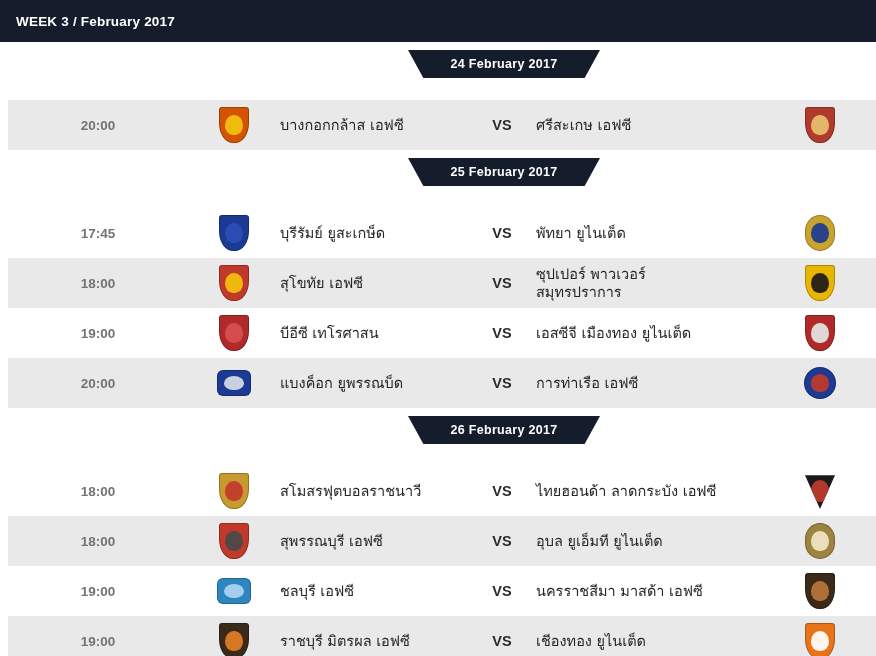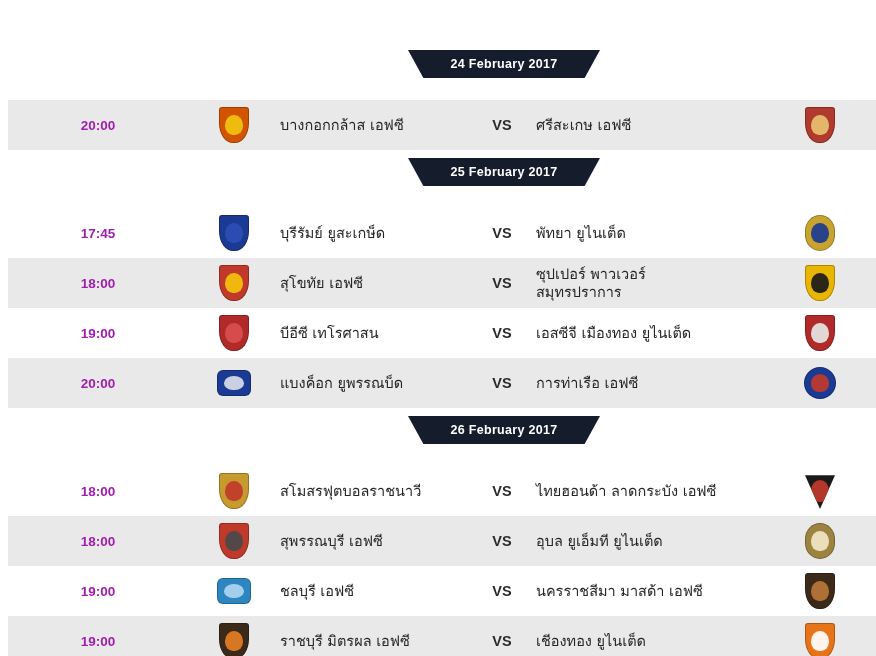--- a/index.html
+++ b/index.html
@@ -52,21 +52,21 @@
     width:868px;
   }
   .match-row.shade { background:#e9e9e9; }
   .match-row.plain { background:#ffffff; }
 
   .cell-time {
     width:180px;
     text-align:center;
     font-size:13.5px;
     font-weight:bold;
-    color:#a21caf;
+    color:#737373;
     font-family:"Liberation Sans","DejaVu Sans",sans-serif;
   }
   .cell-logo-home { width:92px; display:flex; align-items:center; justify-content:center; }
   .cell-home {
     width:200px; padding-right:12px;
     font-size:14.5px; color:#262626; line-height:1.25;
     font-family:"DejaVu Sans","Liberation Sans",sans-serif;
   }
   .cell-vs {
     width:44px; text-align:center;
@@ -106,20 +106,23 @@
     clip-path:polygon(50% 100%, 0% 6%, 100% 6%);
     border:none;
   }
   .crest.wide .shield { width:34px; height:26px; border-radius:6px; }
 </style>
 </head>
 <body>
 
 <div class="page">
 
+  <div class="header">
+    <div class="header-title">WEEK 3 / February 2017</div>
+  </div>
 
   <div class="list">
       <div class="date-block">
         <div class="date-banner">24 February 2017</div>
       </div>
       <div class="match-row shade">
         <div class="cell-time">20:00</div>
         <div class="cell-logo-home">
           <div class="crest ">
             <div class="shield" style="background: rgb(211, 84, 0);">

